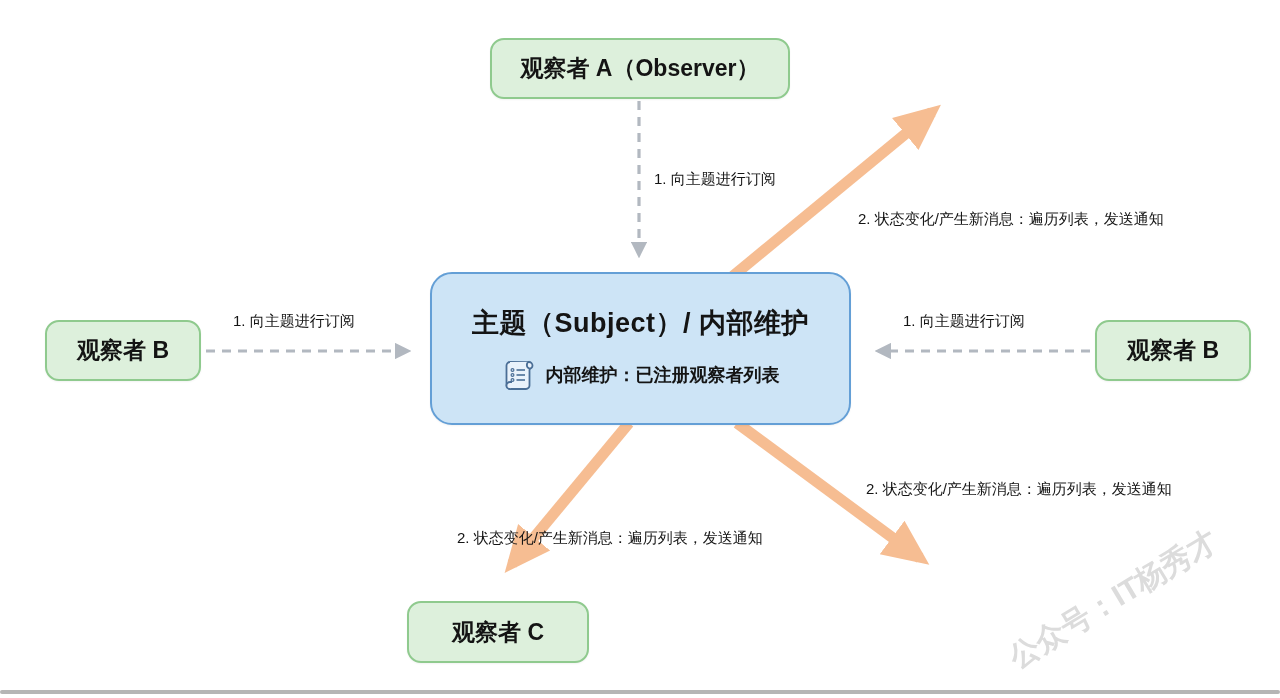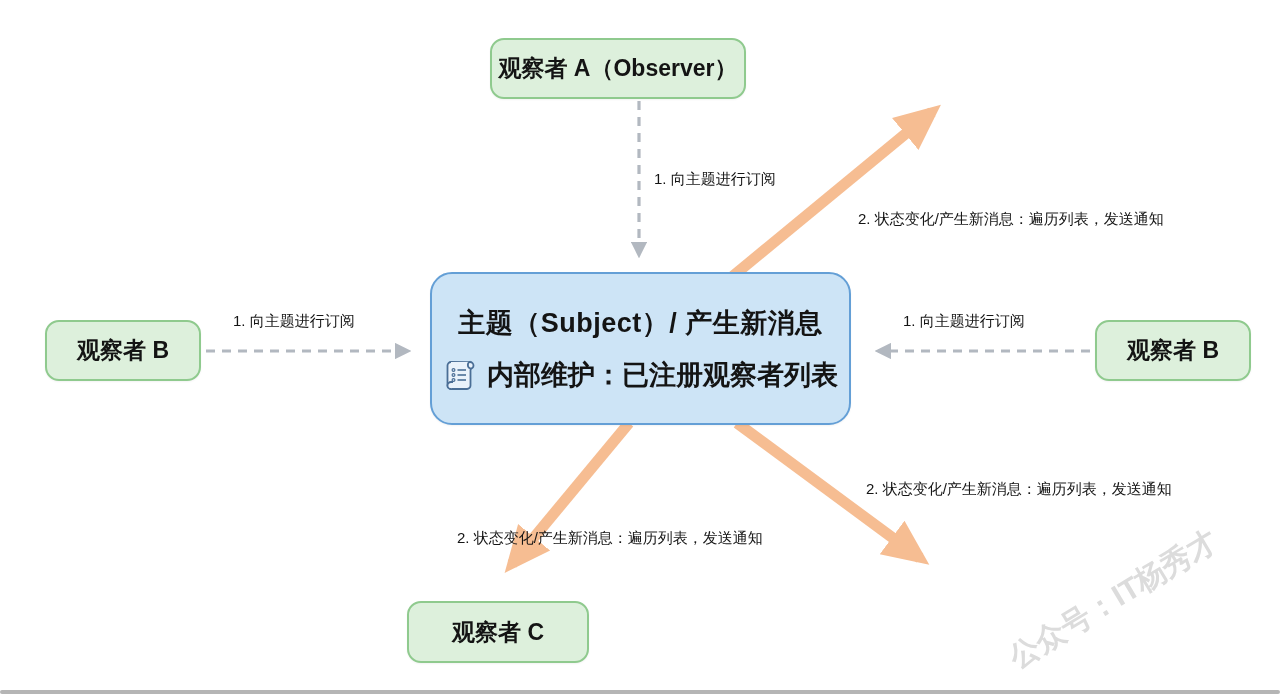--- a/index.html
+++ b/index.html
@@ -65,21 +65,21 @@
   }
   .subject-title {
     font-size: 27px;
     font-weight: 700;
     letter-spacing: 0.5px;
   }
   .subject-note {
     display: flex;
     align-items: center;
     gap: 10px;
-    font-size: 27px;
+    font-size: 18px;
     font-weight: 600;
   }
   .edge-label {
     position: absolute;
     font-size: 15px;
     font-weight: 500;
     color: var(--label-color);
     white-space: nowrap;
   }
   .watermark {
@@ -123,26 +123,26 @@
 
     <line class="edge-dashed" x1="639" y1="101" x2="639" y2="255" marker-end="url(#mk-dash)"></line>
     <line class="edge-dashed" x1="206" y1="351" x2="408" y2="351" marker-end="url(#mk-dash)"></line>
     <line class="edge-dashed" x1="1090" y1="351" x2="878" y2="351" marker-end="url(#mk-dash)"></line>
 
     <line class="edge-notify" x1="733" y1="276" x2="932" y2="112" marker-end="url(#mk-notify)"></line>
     <line class="edge-notify" x1="629" y1="423" x2="512" y2="564" marker-end="url(#mk-notify)"></line>
     <line class="edge-notify" x1="737" y1="423" x2="920" y2="558" marker-end="url(#mk-notify)"></line>
   </svg>
 
-  <div class="node observer" style="left:490px; top:38px; width:256px; height:61px;">
+  <div class="node observer" style="left:490px; top:38px; width:300px; height:61px;">
     <span>观察者 A（Observer）</span>
   </div>
 
   <div class="node subject" style="left:430px; top:272px; width:421px; height:153px;">
-    <div class="subject-title">主题（Subject）/ 产生新消息</div>
+    <div class="subject-title">主题（Subject）/ 内部维护</div>
     <div class="subject-note">
       <svg class="scroll-icon" width="34" height="36" viewBox="0 0 34 36">
         <path d="M8 5 h19 a3.5 3.5 0 0 1 0 7 h-2" fill="#e9f2fb" stroke="#4a6e96" stroke-width="1.8"></path>
         <path d="M8 5 a3.5 3.5 0 0 0 -3.5 3.5 v20 a3.5 3.5 0 0 0 3.5 3.5 h16 a3.5 3.5 0 0 0 3.5 -3.5 v-17 a3.5 3.5 0 0 1 0 -6.8" fill="#e9f2fb" stroke="#4a6e96" stroke-width="1.8"></path>
         <path d="M8 32 a3.5 3.5 0 0 1 0 -7 h2" fill="#e9f2fb" stroke="#4a6e96" stroke-width="1.8"></path>
         <circle cx="10.5" cy="13" r="1.4" fill="none" stroke="#4a6e96" stroke-width="1.2"></circle>
         <circle cx="10.5" cy="18" r="1.4" fill="none" stroke="#4a6e96" stroke-width="1.2"></circle>
         <circle cx="10.5" cy="23" r="1.4" fill="none" stroke="#4a6e96" stroke-width="1.2"></circle>
         <line x1="14.5" y1="13" x2="23" y2="13" stroke="#4a6e96" stroke-width="1.6"></line>
         <line x1="14.5" y1="18" x2="23" y2="18" stroke="#4a6e96" stroke-width="1.6"></line>

